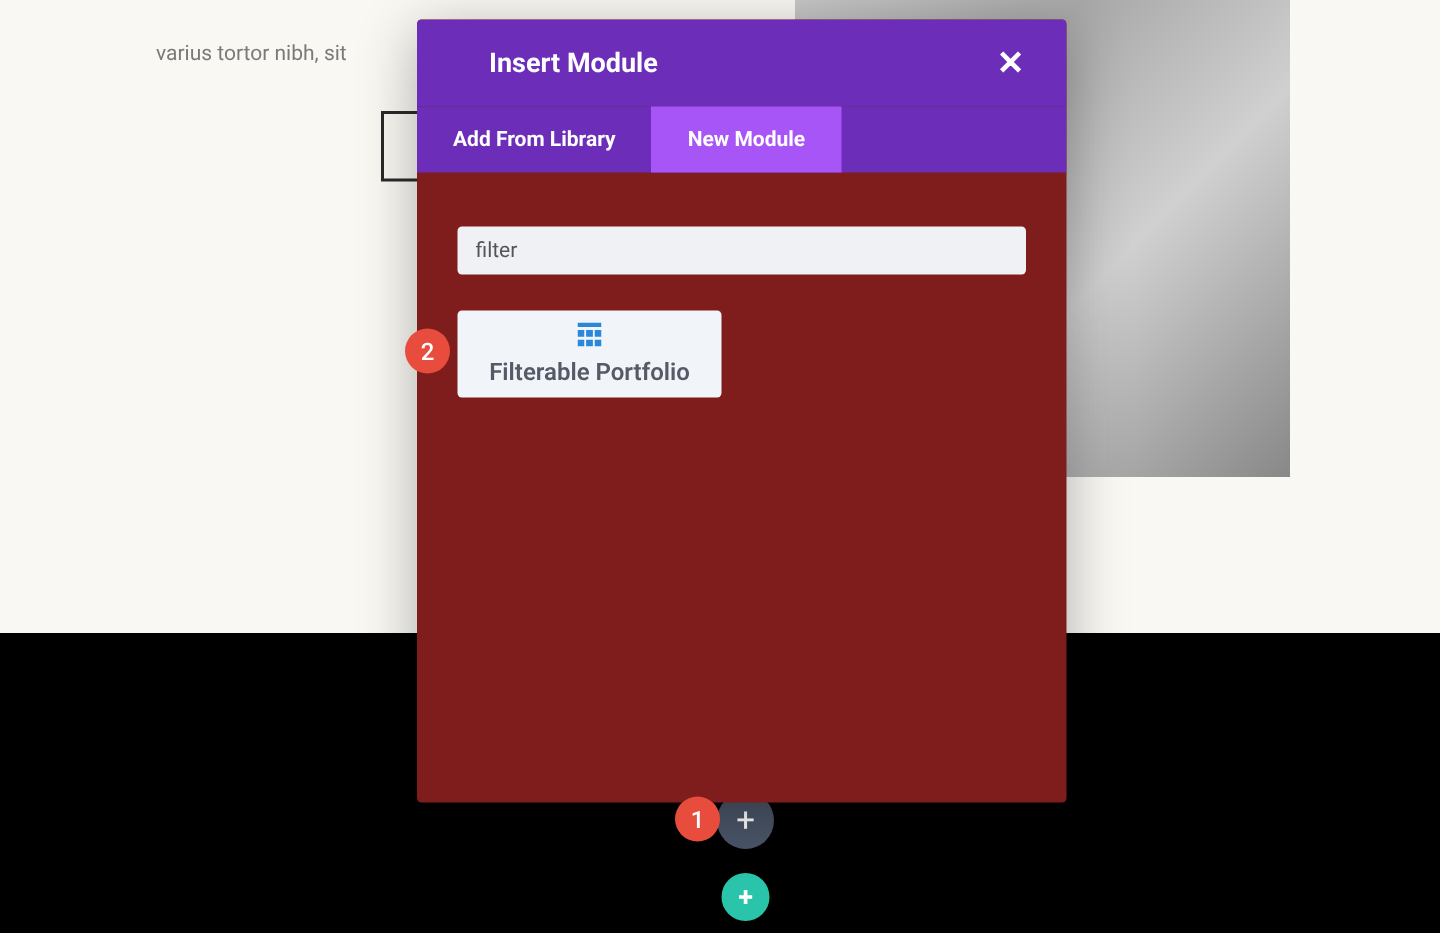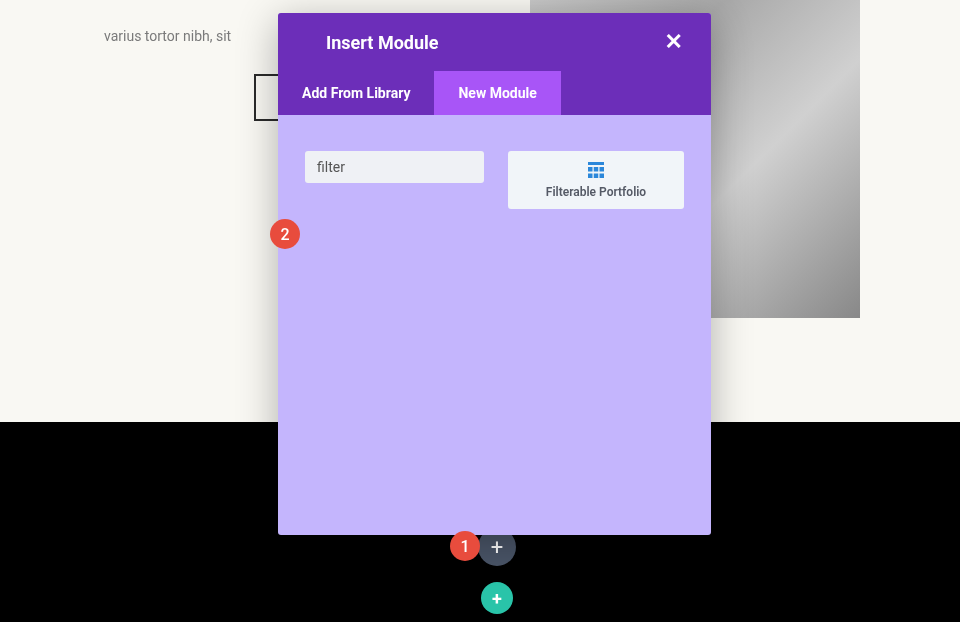--- a/index.html
+++ b/index.html
@@ -47,21 +47,21 @@
     width: 330px;
     height: 318px;
     background: linear-gradient(135deg, #c8c8c8 0%, #a8a8a8 30%, #d0d0d0 60%, #888 100%);
   }
   .modal {
     position: absolute;
     top: 13px;
     left: 278px;
     width: 433px;
     height: 522px;
-    background: #c4b5fd;
+    background: #7f1d1d;
     border-radius: 3px;
     box-shadow: 0 8px 40px rgba(0,0,0,0.3);
     display: flex;
     flex-direction: column;
     overflow: hidden;
   }
   .modal-header {
     background: #6c2eb9;
     height: 58px;
     display: flex;
@@ -98,21 +98,21 @@
     align-items: center;
     cursor: pointer;
   }
   .tab.active {
     background: #a855f7;
   }
   .modal-body {
     padding: 36px 27px;
     flex: 1;
     display: flex;
-    flex-direction: row;
+    flex-direction: column;
     gap: 24px;
   }
   .search-input {
     width: 100%;
     height: 32px;
     border: none;
     background: #eff1f5;
     border-radius: 3px;
     padding: 0 12px;
     font-size: 14px;
@@ -134,21 +134,21 @@
     justify-content: center;
     gap: 4px;
     cursor: pointer;
   }
   .module-icon {
     color: #2b87da;
     font-size: 16px;
     line-height: 1;
   }
   .module-label {
-    font-size: 12px;
+    font-size: 16px;
     font-weight: 600;
     color: #555a66;
   }
   .annot {
     position: absolute;
     width: 30px;
     height: 30px;
     border-radius: 50%;
     background: #e84c3d;
     color: #fff;

